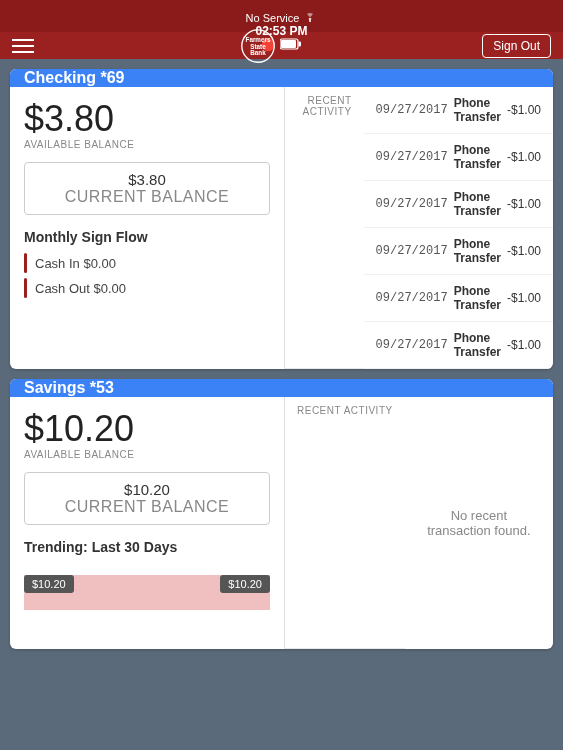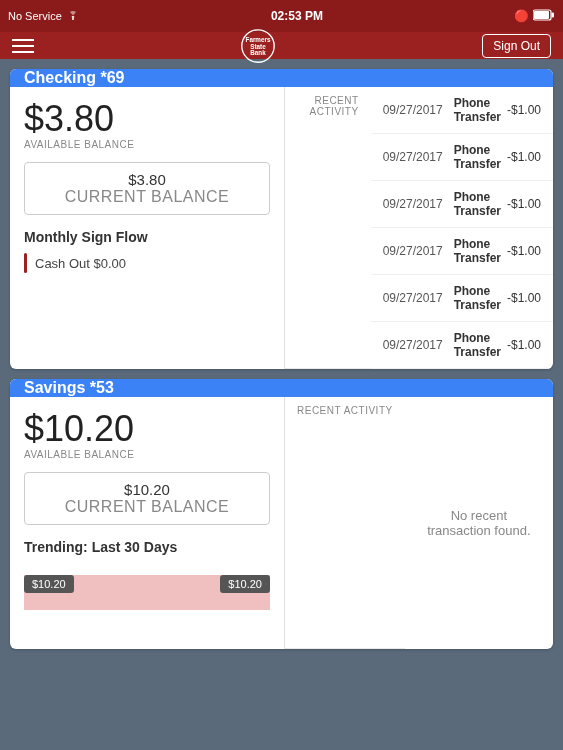--- a/index.html
+++ b/index.html
@@ -14,20 +14,21 @@
     
     .status-bar {
       display: flex;
       justify-content: space-between;
       align-items: center;
       background-color: #8b1a1a;
       height: 32px;
       padding: 12px 8px;
       font-size: 11px;
       color: white;
+      flex-direction: column;
     }
     .status-left { display: flex; align-items: center; gap: 4px; }
     .status-right { display: flex; align-items: center; gap: 4px; }
 
     
     .nav-bar {
       background-color: #9b2020;
       height: 27px;
       display: flex;
       align-items: center;
@@ -235,20 +236,21 @@
       display: flex;
       justify-content: space-between;
       align-items: center;
       padding: 9px 12px;
       border-bottom: 1px solid #f0f0f0;
       font-size: 12px;
     }
     .activity-date {
       color: #555;
       min-width: 65px;
+      font-family: Liberation Mono, monospace;
     }
     .activity-desc {
       flex: 1;
       color: #333;
       padding: 0 6px;
       font-weight: bold;
     }
     .activity-amount {
       color: #333;
       font-weight: 500;
@@ -317,20 +319,24 @@
 
       <div class="account-left">
         <div class="available-balance-amount">$3.80</div>
         <div class="available-balance-label">AVAILABLE BALANCE</div>
         <div class="current-balance-box">
           <div class="current-balance-amount">$3.80</div>
           <div class="current-balance-label">CURRENT BALANCE</div>
         </div>
         <div class="cash-flow-section">
           <div class="cash-flow-title">Monthly Sign Flow</div>
+          <div class="cash-flow-item">
+            <div class="cash-flow-bar"></div>
+            <div class="cash-flow-text">Cash In $0.00</div>
+          </div>
           <div class="cash-flow-item">
             <div class="cash-flow-bar"></div>
             <div class="cash-flow-text">Cash Out $0.00</div>
           </div>
         </div>
       </div>
 
       <div class="account-right">
         <div class="recent-activity-header">RECENT ACTIVITY</div>
         <div class="activity-list">

